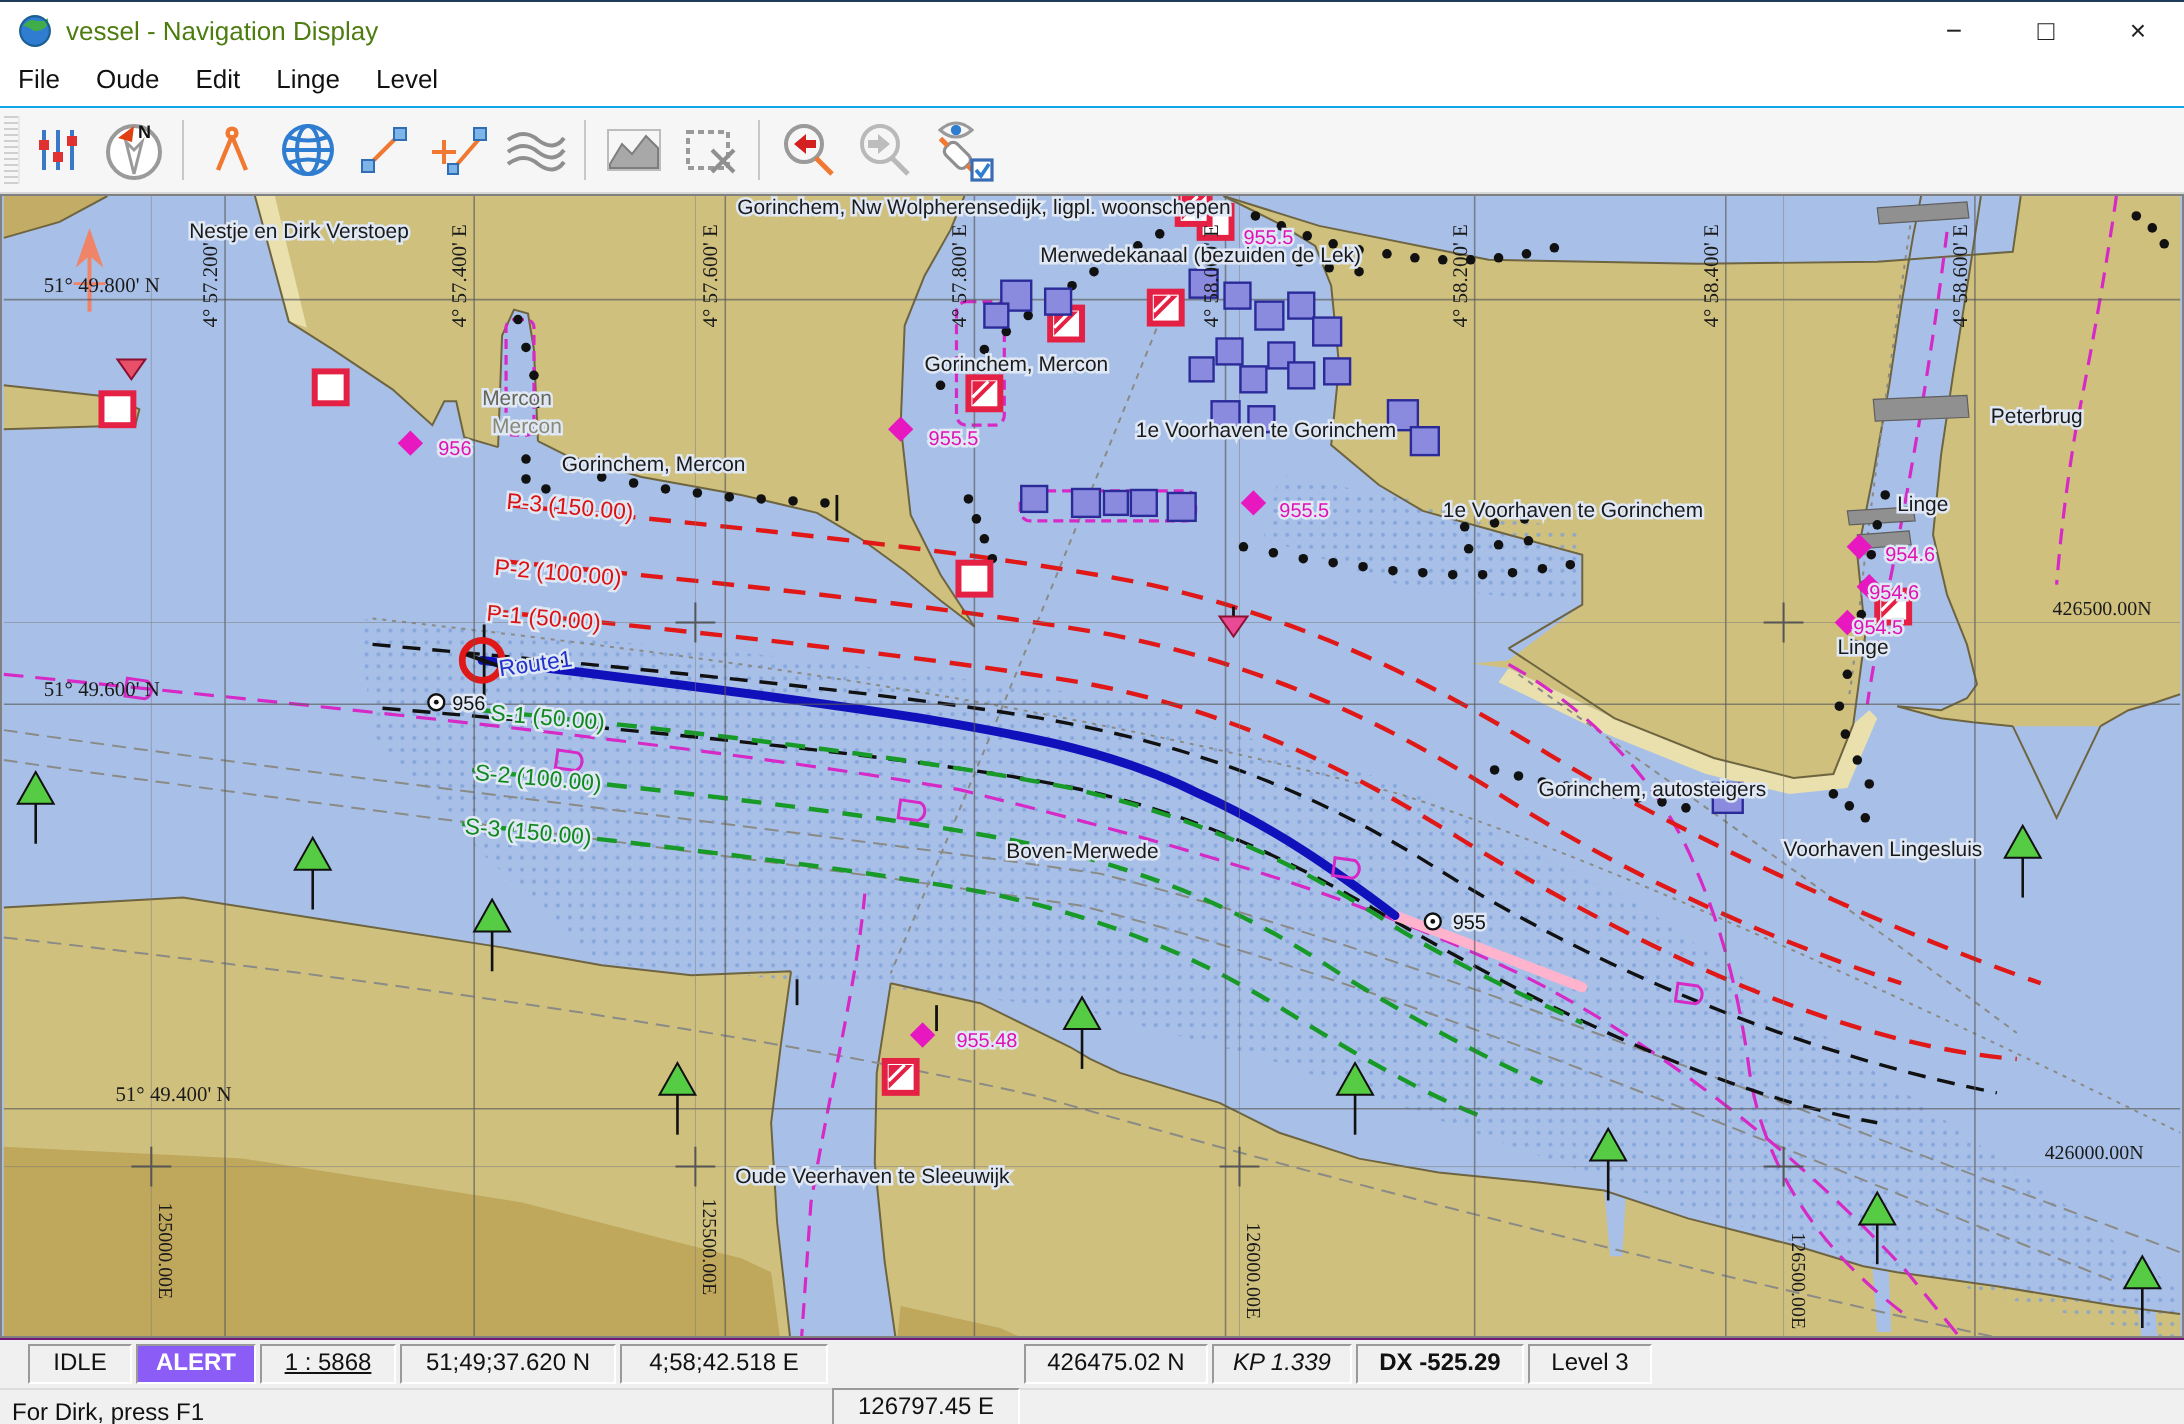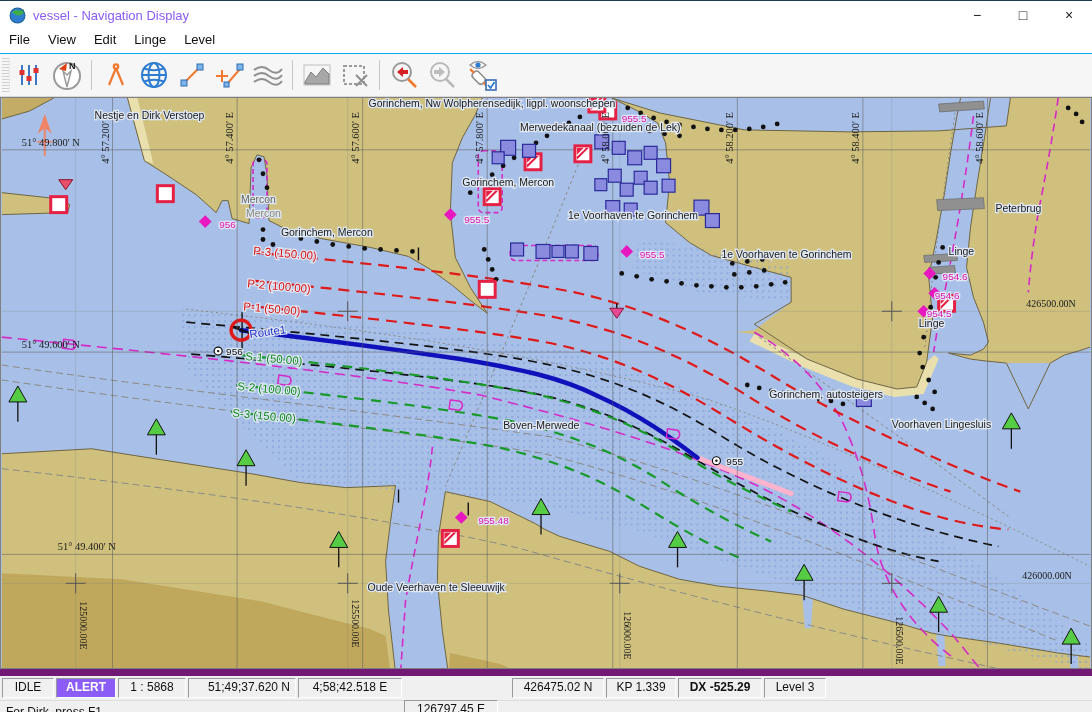--- a/index.html
+++ b/index.html
@@ -1,37 +1,37 @@
 <!DOCTYPE html>
 <html><head>
 <meta charset="utf-8">
 <style>
   html,body{margin:0;padding:0;}
   body{width:1092px;height:712px;overflow:hidden;background:#f0f0f0;
        font-family:"Liberation Sans",sans-serif;border-top:1px solid #1e3c5a;box-sizing:border-box;}
   
   .titlebar{height:28px;background:#ffffff;display:flex;align-items:center;position:relative;}
   .titlebar .appicon{width:17px;height:17px;margin:0 7px 0 9px;}
-  .titlebar .title{font-size:13px;color:#8b5cf6;}
+  .titlebar .title{font-size:13px;color:#4d7c0f;}
   .winbtns{position:absolute;right:0;top:0;height:28px;display:flex;}
   .winbtn{width:46px;height:28px;display:flex;align-items:center;justify-content:center;
           font-size:14px;color:#222;cursor:default;}
   
   .menubar{height:24px;background:#ffffff;display:flex;align-items:flex-start;border-bottom:1px solid #0ea5e9;}
   .menuitem{font-size:13px;color:#111;padding:3px 9px;}
   
   .toolbar{height:42px;background:#f6f6f6;border-bottom:1px solid #d9d9d9;display:flex;align-items:center;position:relative;}
   .grip{width:7px;height:34px;margin-left:2px;background-image:repeating-linear-gradient(#cfcfcf 0 1px,#f6f6f6 1px 3px);border-right:1px solid #e8e8e8;}
   .tbtn{width:36px;height:36px;display:flex;align-items:center;justify-content:center;margin:0 1px;}
   .tsep{width:1px;height:30px;background:#c8c8c8;margin:0 5px;}
   
   .mapwrap{height:572px;position:relative;border:1px solid #808080;box-sizing:border-box;background:#a8c0e8;}
   svg text{user-select:none;}
   
-  .statusbar{height:24px;background:#f0f0f0;display:flex;align-items:center;padding-left:2px;border-top:7px solid #701a75;}
+  .statusbar{height:24px;background:#f0f0f0;display:flex;align-items:center;padding-left:14px;border-top:1px solid #701a75;}
   .scell{height:18px;line-height:17px;font-size:12px;color:#111;background:#f0f0f0;
          border:1px solid;border-color:#9a9a9a #ffffff #ffffff #9a9a9a;
          padding:0 5px;margin-right:2px;white-space:nowrap;text-align:center;}
   .scell.alert{color:#fff;font-weight:bold;}
   .helpbar{height:22px;background:#f0f0f0;font-size:12px;color:#111;display:flex;align-items:center;padding-left:6px;border-top:1px solid #dcdcdc;}
 </style>
 </head>
 <body>
 
 <div class="titlebar">
@@ -43,21 +43,21 @@
   <span class="title">vessel - Navigation Display</span>
   <div class="winbtns">
     <span class="winbtn">−</span>
     <span class="winbtn">□</span>
     <span class="winbtn">×</span>
   </div>
 </div>
 
 <div class="menubar">
   <span class="menuitem">File</span>
-  <span class="menuitem">View</span>
+  <span class="menuitem">Oude</span>
   <span class="menuitem">Edit</span>
   <span class="menuitem">Linge</span>
   <span class="menuitem">Level</span>
 </div>
 
 <div class="toolbar">
   <div class="grip"></div>
   <div class="tbtn">
     <svg width="26" height="26" viewBox="0 0 26 26">
       <g stroke="#3c78c8" stroke-width="2">
@@ -532,24 +532,24 @@
         <text x="478" y="427" fill="#e012b4" font-size="10" font-family="&quot;Liberation Sans&quot;,sans-serif" paint-order="stroke" stroke="#dfe8f4" stroke-width="2.5">955.48</text>
         <text x="225" y="258" fill="#111111" font-size="10" font-family="&quot;Liberation Sans&quot;,sans-serif" paint-order="stroke" stroke="#dfe8f4" stroke-width="2.5">956</text>
         <text x="727" y="368" fill="#111111" font-size="10" font-family="&quot;Liberation Sans&quot;,sans-serif" paint-order="stroke" stroke="#dfe8f4" stroke-width="2.5">955</text>
       </g>
 </svg>
 </div>
 
 <div class="statusbar">
   <div class="scell" style="width: 40px;">IDLE</div>
   <div class="scell alert" style="background: #8b5cf6; width: 48px;">ALERT</div>
-  <div class="scell" style="width: 56px;">1 : 5868</div>
-  <div class="scell" style="width: 96px; text-align: right;">51;49;37.620 N</div>
+  <div class="scell" style="width: 56px; text-decoration: underline;">1 : 5868</div>
+  <div class="scell" style="width: 96px;">51;49;37.620 N</div>
   <div class="scell" style="width: 92px;">4;58;42.518 E</div>
   <div class="scell" style="width: 82px; margin-top: 44px;">126797.45 E</div>
-  <div class="scell" style="width: 80px; margin-left: 12px;">426475.02 N</div>
-  <div class="scell" style="width: 58px;">KP 1.339</div>
+  <div class="scell" style="width: 80px;">426475.02 N</div>
+  <div class="scell" style="width: 58px; font-style: italic;">KP 1.339</div>
   <div class="scell" style="width: 72px; font-weight: bold;">DX -525.29</div>
   <div class="scell" style="width: 50px;">Level 3</div>
 </div>
 <div class="helpbar">
   <span>For Dirk, press F1</span>
 </div>
 
 </body></html>

